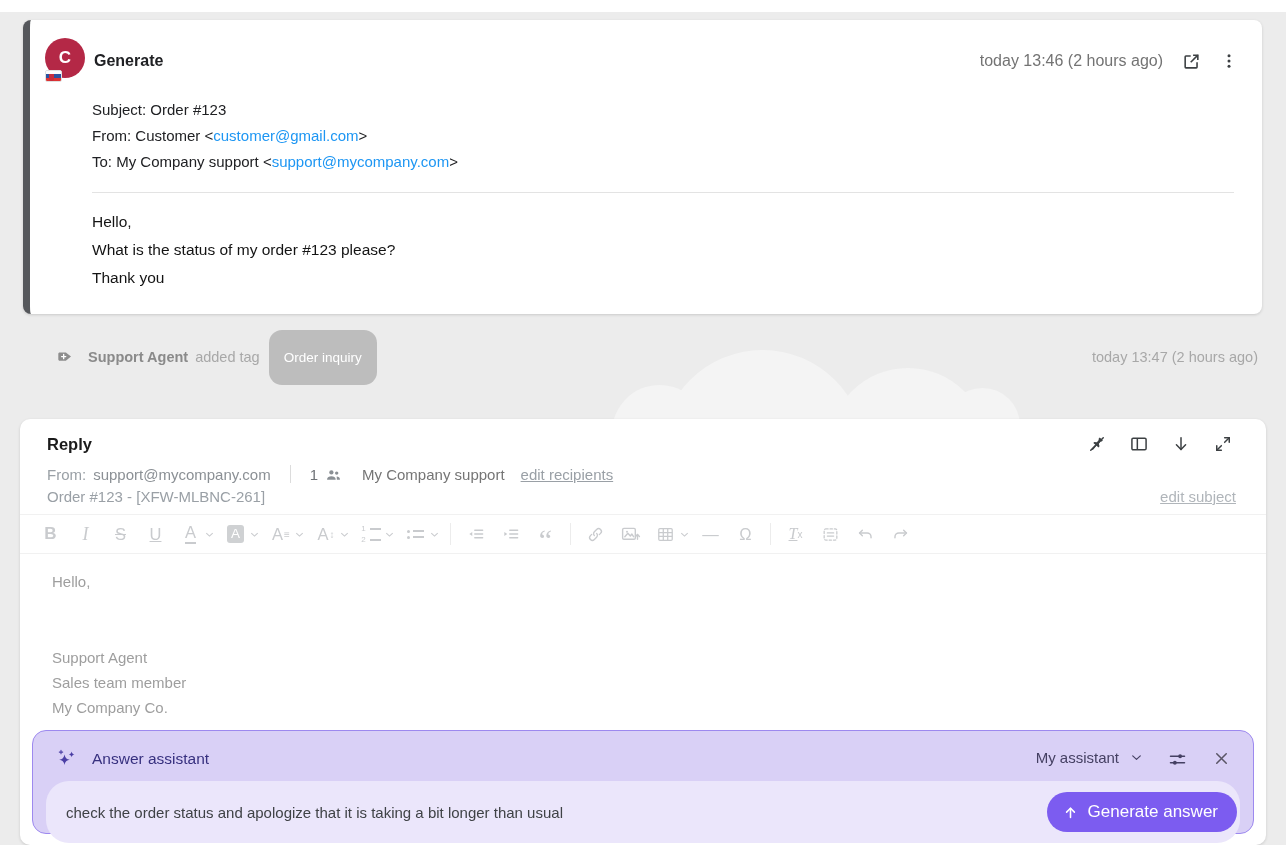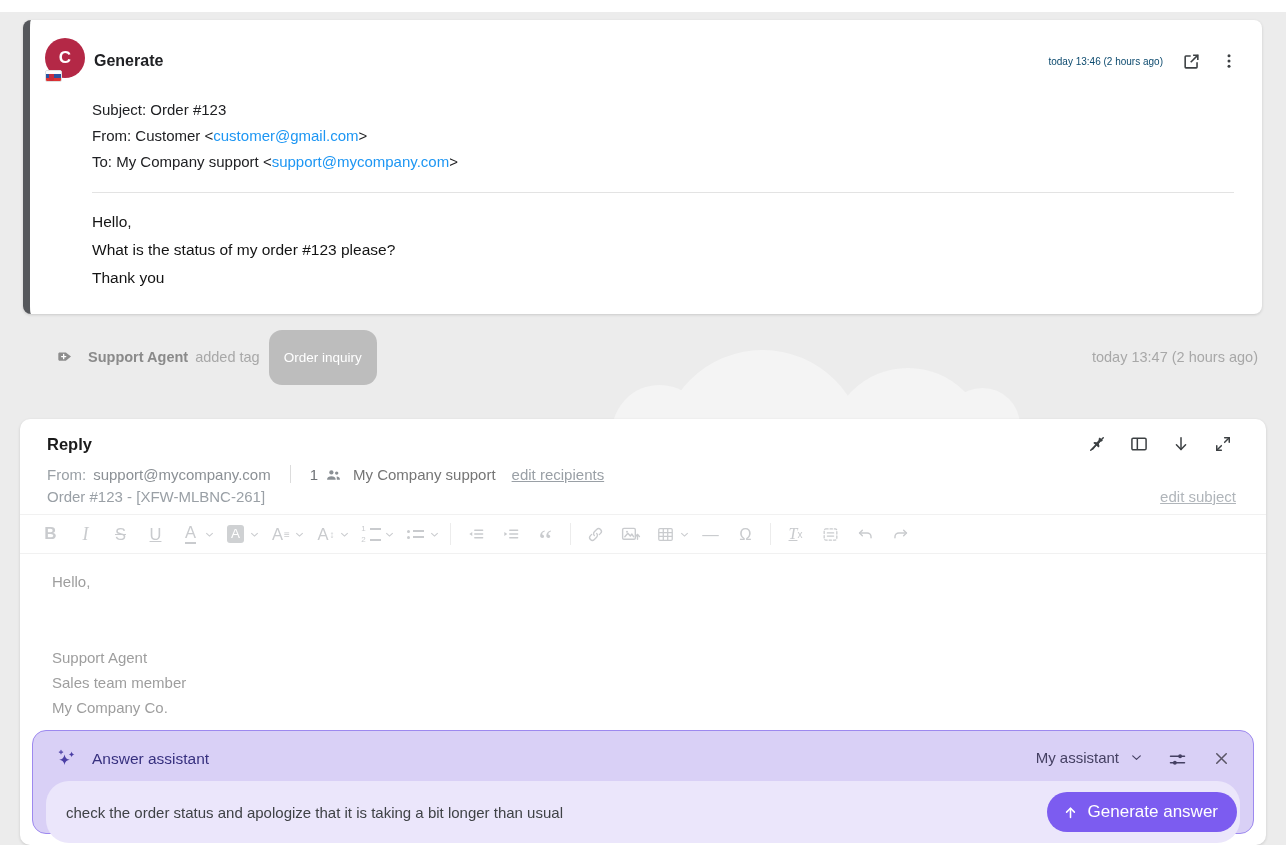--- a/index.html
+++ b/index.html
@@ -16,21 +16,21 @@
   .avatar-wrap { position:relative; width:40px; height:46px; flex:0 0 auto; }
   .avatar { width:40px; height:40px; border-radius:50%; background:#b42846; color:#fff; font-weight:700;
     font-size:17px; display:flex; align-items:center; justify-content:center; cursor:pointer; }
   .flag { position:absolute; left:0px; top:32px; width:17px; height:12px; border-radius:2px; overflow:hidden;
     border:1px solid #e0e0e0; background:#fff; }
   .flag .fs { position:absolute; left:0; width:100%; height:34%; }
   .flag .f-w { top:0; background:#fdfdfd; } .flag .f-b { top:33%; background:#2b52a0; } .flag .f-r { top:66%; background:#d33; }
   .flag .emblem { position:absolute; left:3px; top:3px; width:5px; height:7px; background:#c62d3e; border-radius:0 0 3px 3px; }
   .ec-name { margin-left:9px; font-size:16px; font-weight:700; color:#202124; }
   .ec-right { margin-left:auto; display:flex; align-items:center; gap:19px; color:#3c4043; }
-  .ec-time { font-size:10px; color:#0c4a6e; }
+  .ec-time { font-size:16px; color:#737373; }
   .icon-btn { display:flex; align-items:center; justify-content:center; cursor:pointer; background:none; border:none; padding:0; color:#3c4043; }
   .email-headers { margin:13px 0 0 47px; font-size:15px; color:#202124; line-height:26px; }
   .blue { color:#1d96f3; }
   .email-hr { border:none; border-top:1px solid #e3e3e3; margin:17px 4px 0 47px; }
   .email-body { margin:15px 0 0 47px; font-size:15.5px; color:#141414; line-height:28px; }
 
   
   .event-row { position:absolute; left:23px; right:28px; top:340px; height:34px; display:flex; align-items:center; z-index:2; }
   .ev-icon { margin-left:32px; color:#8d8d8d; display:flex; }
   .ev-actor { margin-left:13px; font-size:14.5px; font-weight:700; color:#8a8a8a; }
@@ -43,21 +43,21 @@
     border-radius:10px; box-shadow:0 1px 3px rgba(0,0,0,.15); z-index:2; }
   .reply-head { display:flex; align-items:center; padding:15px 33px 0 27px; }
   .reply-title { font-size:16.5px; font-weight:700; color:#1b1b1b; }
   .rh-icons { margin-left:auto; display:flex; gap:22px; color:#5f6368; }
   .from-row { display:flex; align-items:center; padding:11px 48px 0 27px; font-size:15px; }
   .fr-label { color:#9aa0a6; margin-right:7px; }
   .fr-value { color:#8b9095; }
   .vsep { width:1px; height:18px; background:#dcdcdc; margin:0 19px; }
   .fr-count { color:#6f7377; font-weight:500; margin-right:7px; }
   .people { color:#8a8f94; display:flex; }
-  .fr-name { margin-left:11px; color:#757575; }
+  .fr-name { margin-left:20px; color:#757575; }
   .edit-link { margin-left:16px; color:#9aa0a6; text-decoration:underline; cursor:pointer; font-size:15px; }
   .subject-row { display:flex; align-items:center; padding:5px 30px 0 27px; font-size:15px;gap:38px; }
   .sr-value { color:#9aa0a6; }
   .sr-edit { margin-left:auto; color:#b0b5ba; text-decoration:underline; cursor:pointer; }
 
   
   .toolbar { margin-top:9px; border-top:1px solid #f1f1f1; border-bottom:1px solid #f1f1f1;
     height:40px; display:flex; align-items:center; padding:0 13px; color:#c9cbce; }
   .tb { width:35px; height:26px; display:flex; align-items:center; justify-content:center; cursor:pointer; font-size:16.5px; color:#c9cbce; background:none; border:none; padding:0; }
   .tb-chev { width:17px; margin-left:-7px; }

